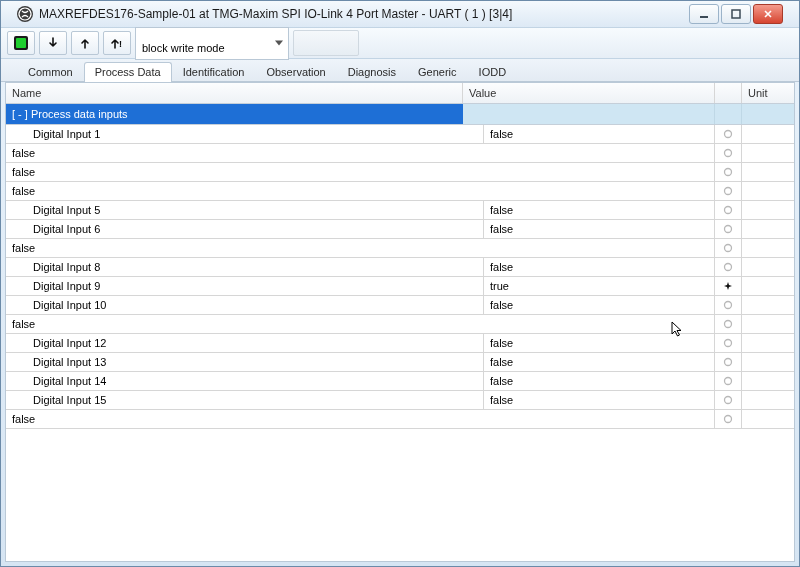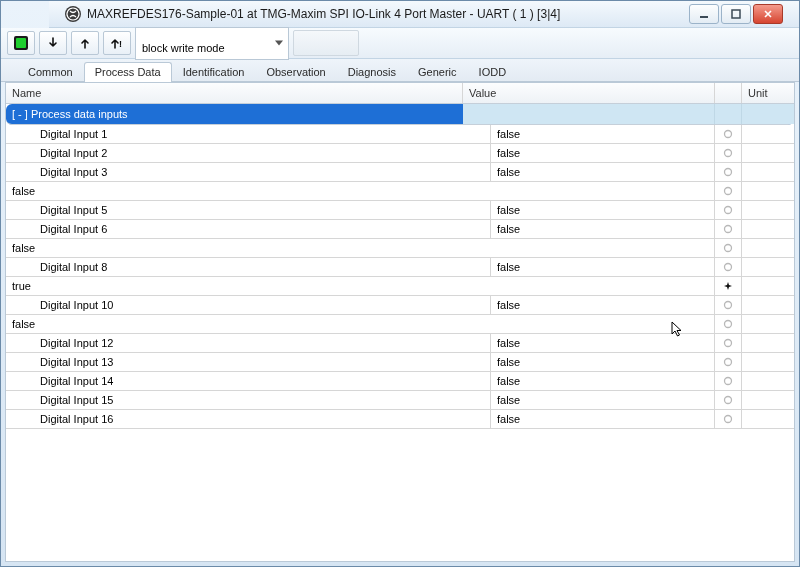--- a/index.html
+++ b/index.html
@@ -21,21 +21,20 @@
     display: flex;
     flex-direction: column;
   }
   .titlebar {
     height: 26px;
     display: flex;
     align-items: center;
     background: linear-gradient(#f4f9fd, #dde9f5);
     padding: 0 16px;
     border-bottom: 1px solid #c2d4e4;
-    margin-left: 48px;
   }
   .titlebar .app-icon {
     width: 16px; height: 16px;
     border-radius: 50%;
     background: #3b3b3b;
     display: inline-flex;
     align-items: center; justify-content: center;
     color: #fff; font-size: 10px; font-weight: bold;
     margin-right: 6px;
   }
@@ -161,29 +160,28 @@
     font-size: 11px;
     color: #333;
   }
   .col-name { flex: 0 0 450px; padding-left: 6px; border-right: 1px solid #d6d6d6; height:100%; display:flex; align-items:center; }
   .col-value { flex: 1; padding-left: 6px; border-right: 1px solid #d6d6d6; height:100%; display:flex; align-items:center; }
   .col-ind { flex: 0 0 26px; border-right: 1px solid #d6d6d6; height:100%; display:flex; align-items:center; justify-content:center; }
   .col-unit { flex: 0 0 46px; padding-left: 6px; height:100%; display:flex; align-items:center; }
   .section-row {
     background: #1e6fd6;
     color: #fff;
-    border-radius: 6px;
   }
   .section-row .col-name { border-right-color: #1e6fd6; }
   .section-row .col-value, .section-row .col-ind, .section-row .col-unit {
     background: #cfe6f3;
     color: #1b1b1b;
     border-right-color: #bfd8e6;
   }
-  .grid-row .col-name { padding-left: 34px; }
+  .grid-row .col-name { padding-left: 27px; }
   .radio-ind svg { width:10px; height:10px; }
   .grid-body {
     flex: 1;
     overflow: auto;
     background: #fff;
   }
   .cursor {
     position: absolute;
     left: 671px; top: 321px;
     pointer-events: none;
@@ -279,31 +277,29 @@
           <div class="col-name">Digital Input 1</div>
           <div class="col-value">false</div>
           <div class="col-ind radio-ind">
             <svg viewBox="0 0 10 10">
               <circle cx="5" cy="5" r="3.5" fill="none" stroke="#b8b8b8" stroke-width="1.3"></circle>
             </svg>
           </div>
           <div class="col-unit"></div>
         </div>
         <div class="grid-row">
-          <div class="col-name">Digital Input 2</div>
-          <div class="col-value">false</div>
-          <div class="col-ind radio-ind">
-            <svg viewBox="0 0 10 10">
-              <circle cx="5" cy="5" r="3.5" fill="none" stroke="#b8b8b8" stroke-width="1.3"></circle>
-            </svg>
-          </div>
-          <div class="col-unit"></div>
-        </div>
-        <div class="grid-row">
-          <div class="col-name">Digital Input 3</div>
+          <div class="col-value">false</div>
+          <div class="col-ind radio-ind">
+            <svg viewBox="0 0 10 10">
+              <circle cx="5" cy="5" r="3.5" fill="none" stroke="#b8b8b8" stroke-width="1.3"></circle>
+            </svg>
+          </div>
+          <div class="col-unit"></div>
+        </div>
+        <div class="grid-row">
           <div class="col-value">false</div>
           <div class="col-ind radio-ind">
             <svg viewBox="0 0 10 10">
               <circle cx="5" cy="5" r="3.5" fill="none" stroke="#b8b8b8" stroke-width="1.3"></circle>
             </svg>
           </div>
           <div class="col-unit"></div>
         </div>
         <div class="grid-row">
           <div class="col-value">false</div>
@@ -347,20 +343,21 @@
           <div class="col-name">Digital Input 8</div>
           <div class="col-value">false</div>
           <div class="col-ind radio-ind">
             <svg viewBox="0 0 10 10">
               <circle cx="5" cy="5" r="3.5" fill="none" stroke="#b8b8b8" stroke-width="1.3"></circle>
             </svg>
           </div>
           <div class="col-unit"></div>
         </div>
         <div class="grid-row">
+          <div class="col-name">Digital Input 9</div>
           <div class="col-value">true</div>
           <div class="col-ind radio-ind">
             <svg viewBox="0 0 10 10">
               <path d="M5 1 L6 4 L9 5 L6 6 L5 9 L4 6 L1 5 L4 4 Z" fill="#111"></path>
             </svg>
           </div>
           <div class="col-unit"></div>
         </div>
         <div class="grid-row">
           <div class="col-name">Digital Input 10</div>
@@ -415,21 +412,20 @@
           <div class="col-name">Digital Input 15</div>
           <div class="col-value">false</div>
           <div class="col-ind radio-ind">
             <svg viewBox="0 0 10 10">
               <circle cx="5" cy="5" r="3.5" fill="none" stroke="#b8b8b8" stroke-width="1.3"></circle>
             </svg>
           </div>
           <div class="col-unit"></div>
         </div>
         <div class="grid-row">
-          <div class="col-name">Digital Input 16</div>
           <div class="col-value">false</div>
           <div class="col-ind radio-ind">
             <svg viewBox="0 0 10 10">
               <circle cx="5" cy="5" r="3.5" fill="none" stroke="#b8b8b8" stroke-width="1.3"></circle>
             </svg>
           </div>
           <div class="col-unit"></div>
         </div>
       </div>
   </div>

